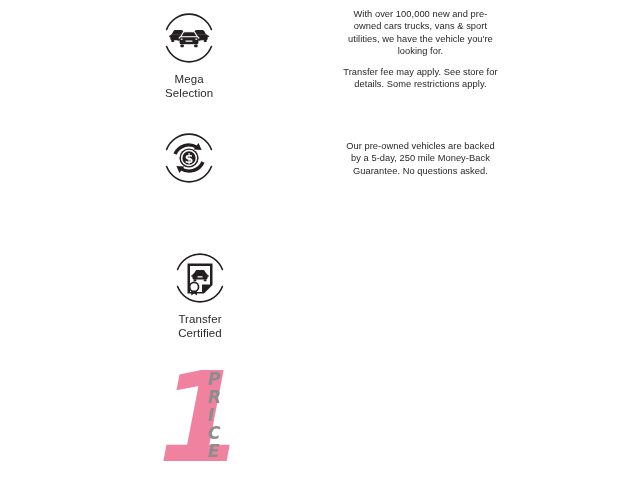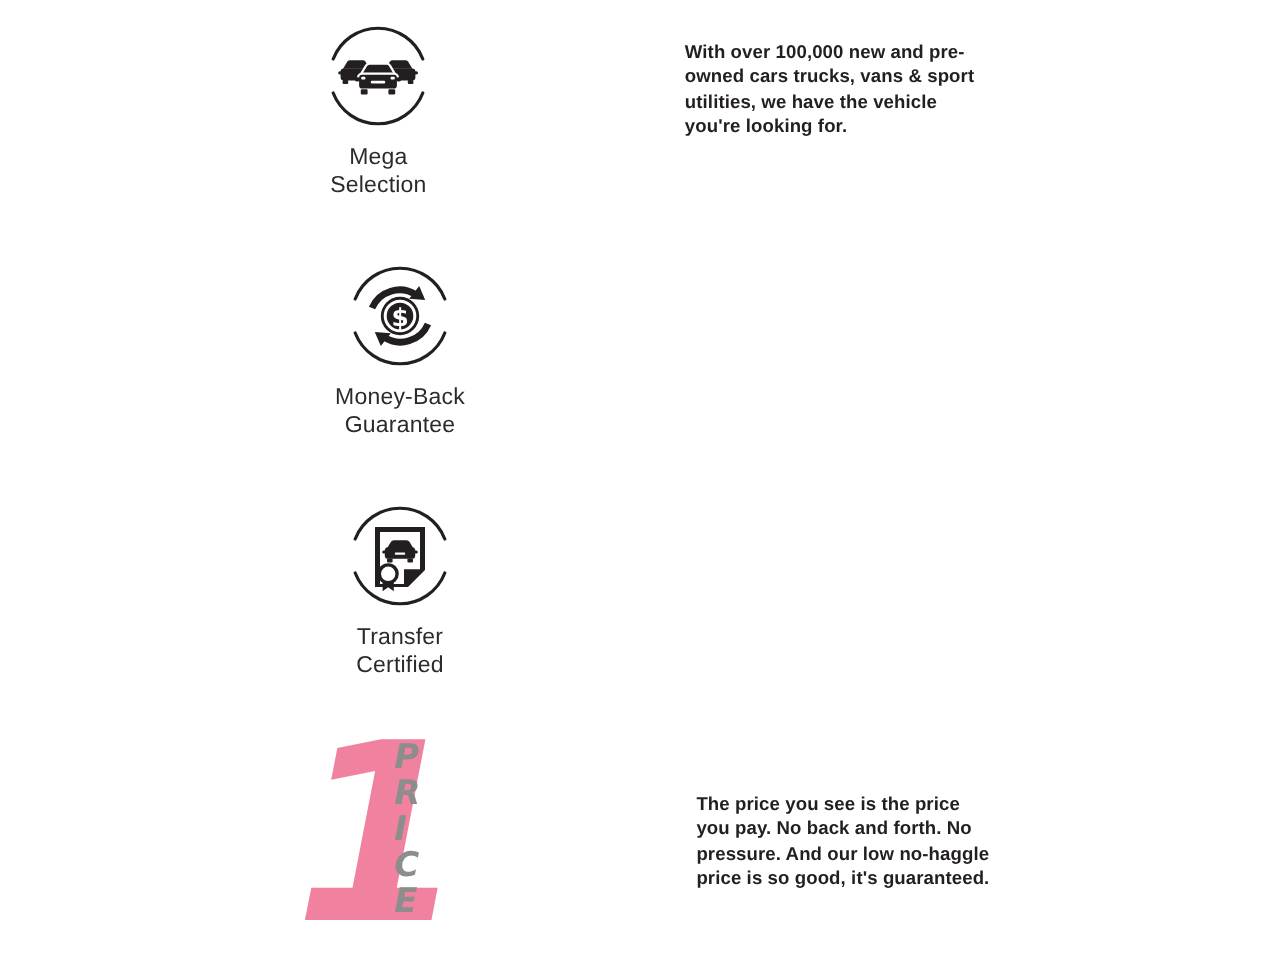--- a/index.html
+++ b/index.html
@@ -67,26 +67,27 @@
   }
 
   .copy-col {
     width: 332px;
     padding-left: 8px;
     padding-top: 8px;
     box-sizing: border-box;
   }
   .copy-block {
     width: 156px;
+    text-align: center;
     font-size: 9.3px;
     line-height: 12.3px;
-    font-weight: bold;
+    font-weight: normal;
     letter-spacing: 0.05px;
     color: #231f20;
-    margin: 12px 0 9px 0;
+    margin: 0 0 9px 0;
   }
   .row-2 .copy-col, .row-3 .copy-col { padding-top: 20px; }
   .row-4 .copy-col { padding-top: 22px; padding-left: 14px; }
   .row-4 .copy-block { width: 150px; }
 
   
   .oneprice {
     position: relative;
     width: 80px;
     height: 100px;
@@ -163,42 +164,44 @@
             <rect x="22.6" y="31.4" width="2.1" height="1.4" rx="0.5" fill="#ffffff"></rect>
             <rect x="37.3" y="31.4" width="2.1" height="1.4" rx="0.5" fill="#ffffff"></rect>
           </g>
         </svg>
       </div>
       <div class="badge-label">Mega
 Selection</div>
     </div>
     <div class="copy-col">
       <p class="copy-block">With over 100,000 new and pre-owned cars trucks, vans &amp; sport utilities, we have the vehicle you're looking for.</p>
+      <p class="copy-block">Transfer fee may apply. See store for details. Some restrictions apply.</p>
     </div>
   </div>
 
   <div class="benefit-row row-2">
     <div class="badge-col">
       <div class="badge-mark">
         <svg viewBox="0 0 62 62" xmlns="http://www.w3.org/2000/svg">
           <path d="M8.6,22.5 A24,24 0 0 1 53.4,22.5" fill="none" stroke="#231f20" stroke-width="1.6" stroke-linecap="round"></path>
           <path d="M8.6,39.5 A24,24 0 0 0 53.4,39.5" fill="none" stroke="#231f20" stroke-width="1.6" stroke-linecap="round"></path>
 
           <path d="M17.0,27.0 A15,15 0 0 1 39.0,20.4" fill="none" stroke="#231f20" stroke-width="3.4" stroke-linecap="butt"></path>
           <polygon points="40.6,16.0 43.6,23.0 35.6,22.4" fill="#231f20"></polygon>
           <path d="M45.0,35.0 A15,15 0 0 1 23.0,41.6" fill="none" stroke="#231f20" stroke-width="3.4" stroke-linecap="butt"></path>
           <polygon points="21.4,46.0 18.4,39.0 26.4,39.6" fill="#231f20"></polygon>
 
           <circle cx="31" cy="31" r="9.6" fill="#231f20"></circle>
           <circle cx="31" cy="31" r="7.4" fill="none" stroke="#ffffff" stroke-width="1.5"></circle>
           <text x="31" y="36.0" text-anchor="middle" font-family="DejaVu Sans, sans-serif" font-size="12.4" font-weight="bold" fill="#ffffff">$</text>
         </svg>
       </div>
-      <div class="badge-label">Money-Back
-Guarantee</div>
+    </div>
+    <div class="copy-col">
+      <p class="copy-block">Our pre-owned vehicles are backed by a 5-day, 250 mile Money-Back Guarantee. No questions asked.</p>
     </div>
   </div>
 
   <div class="benefit-row row-3">
     <div class="badge-col">
       <div class="badge-mark">
         <svg viewBox="0 0 62 62" xmlns="http://www.w3.org/2000/svg">
           <path d="M8.6,22.5 A24,24 0 0 1 53.4,22.5" fill="none" stroke="#231f20" stroke-width="1.6" stroke-linecap="round"></path>
           <path d="M8.6,39.5 A24,24 0 0 0 53.4,39.5" fill="none" stroke="#231f20" stroke-width="1.6" stroke-linecap="round"></path>
 
@@ -231,18 +234,15 @@
         <div class="oneprice-digit">1</div>
         <div class="oneprice-word">
           <span>P</span>
           <span>R</span>
           <span>I</span>
           <span>C</span>
           <span>E</span>
         </div>
       </div>
     </div>
-    <div class="copy-col">
-      <p class="copy-block">The price you see is the price you pay. No back and forth. No pressure. And our low no-haggle price is so good, it's guaranteed.</p>
-    </div>
   </div>
 
 </div>
 
 </body></html>

